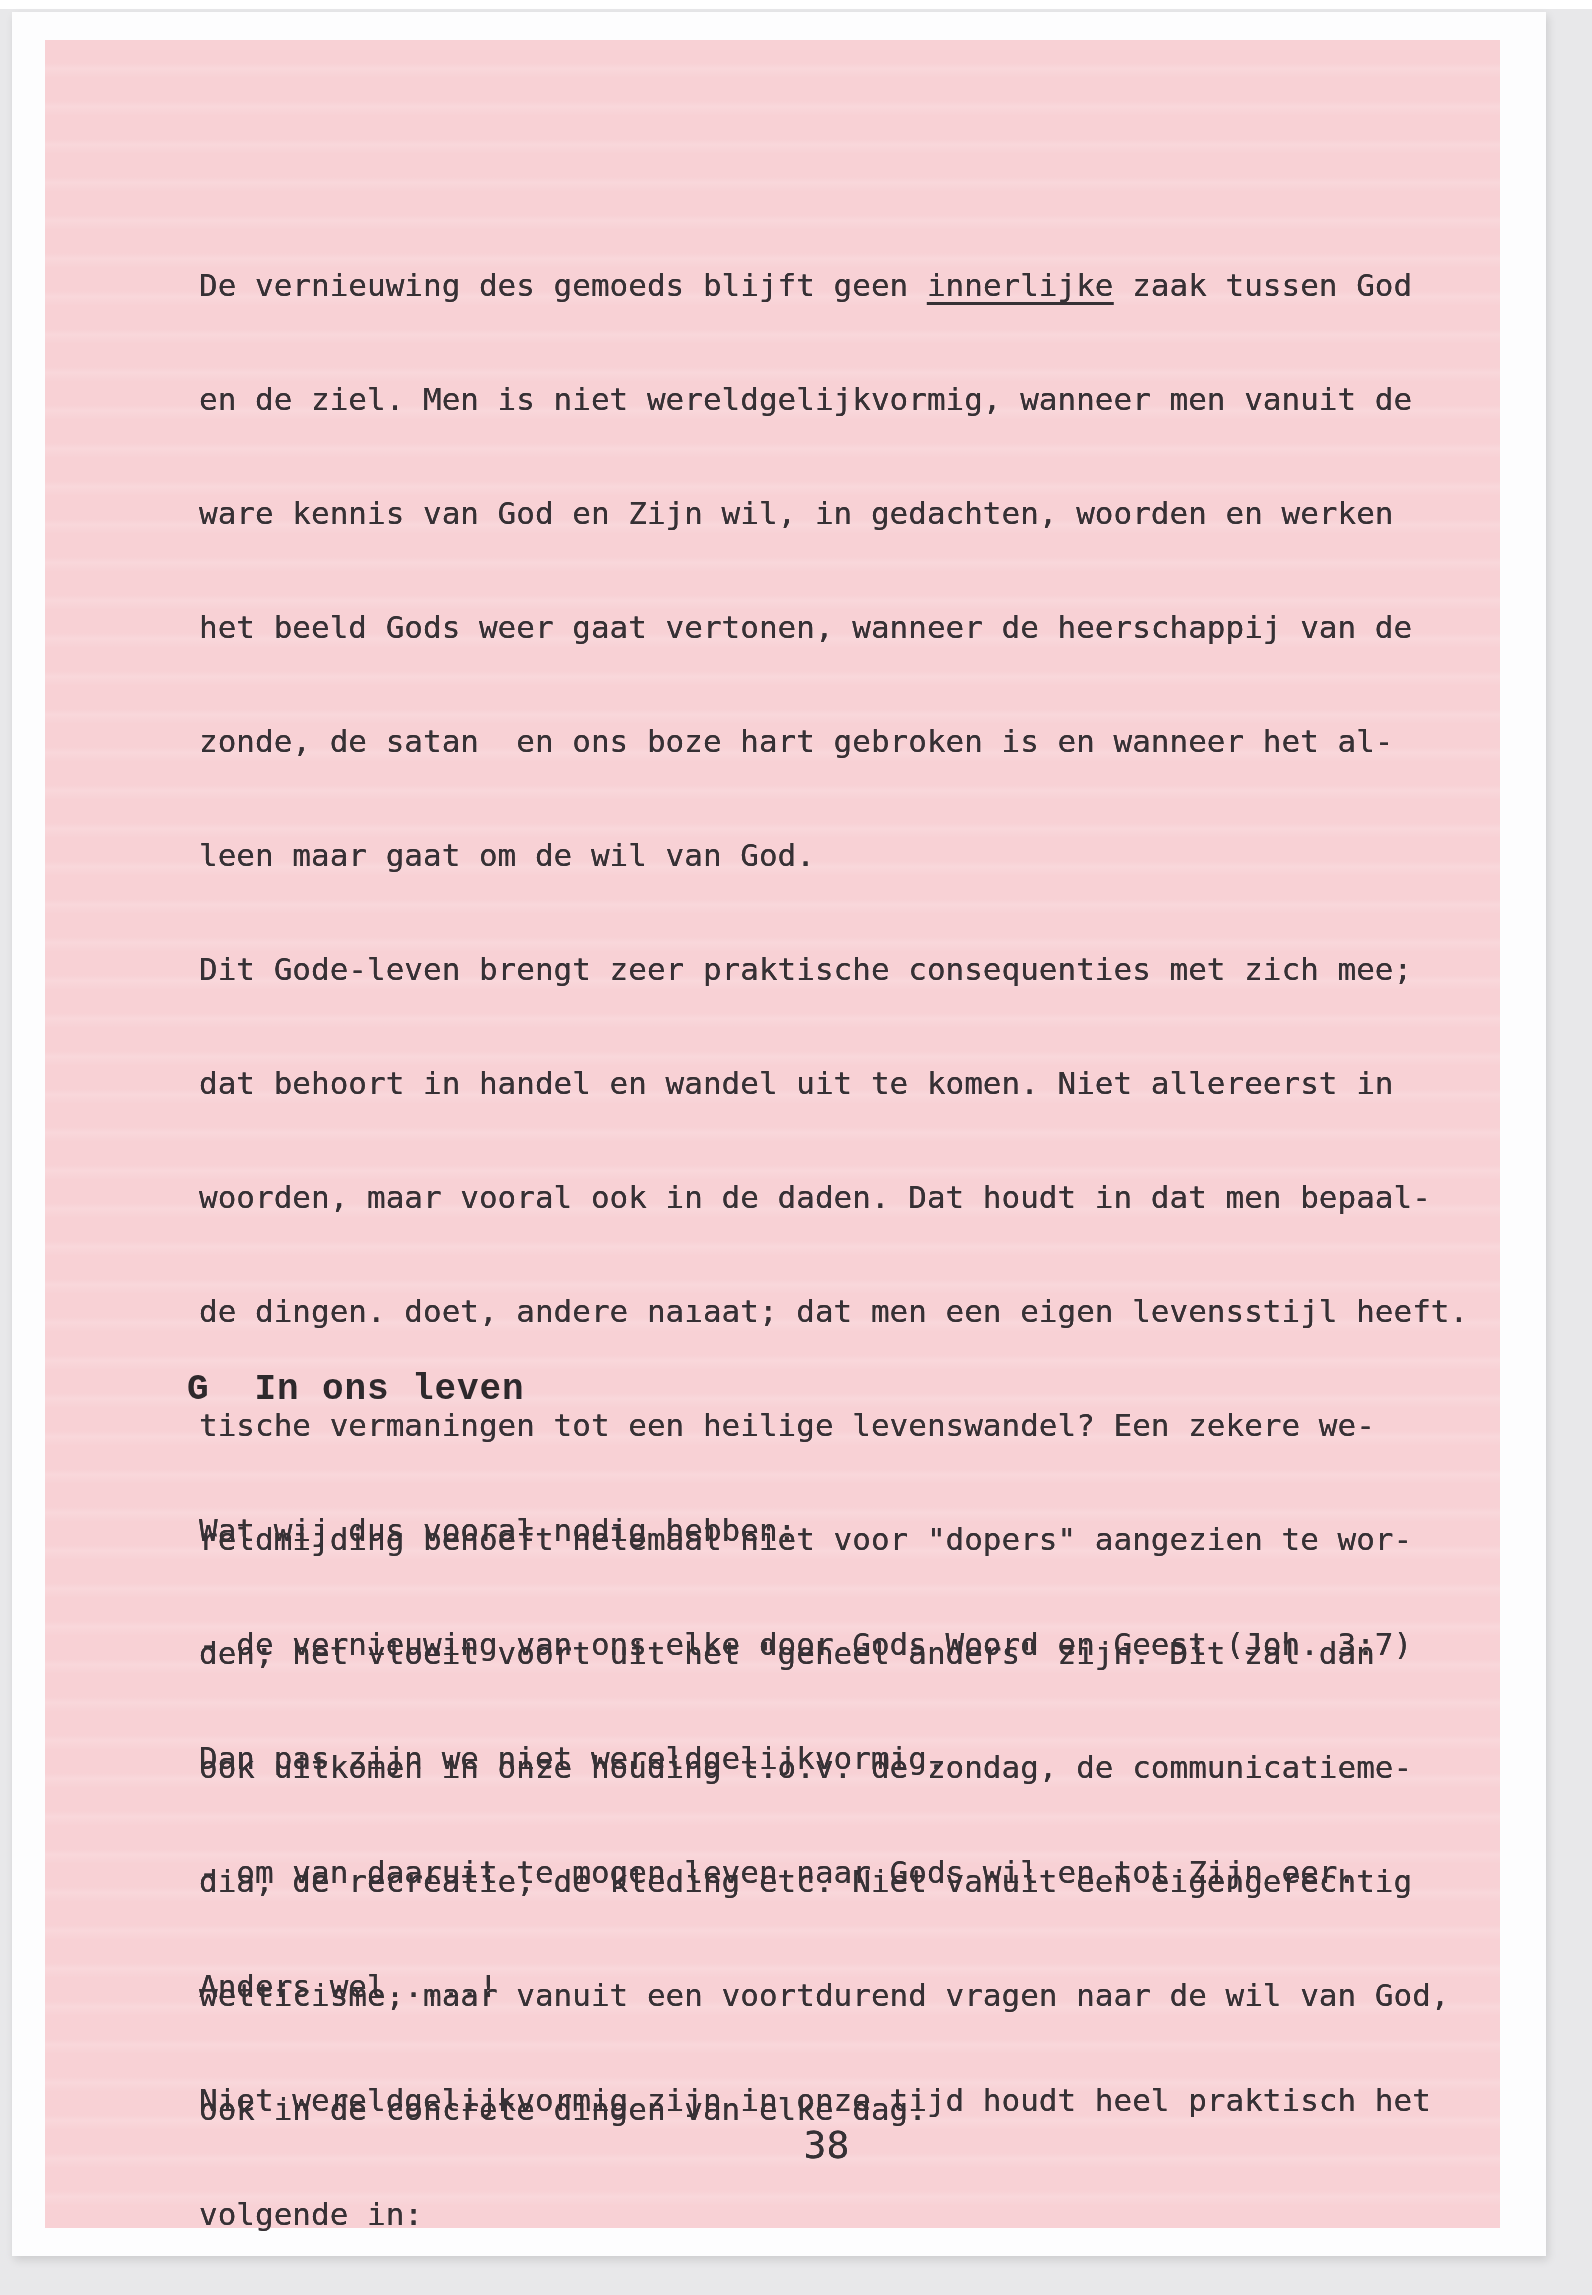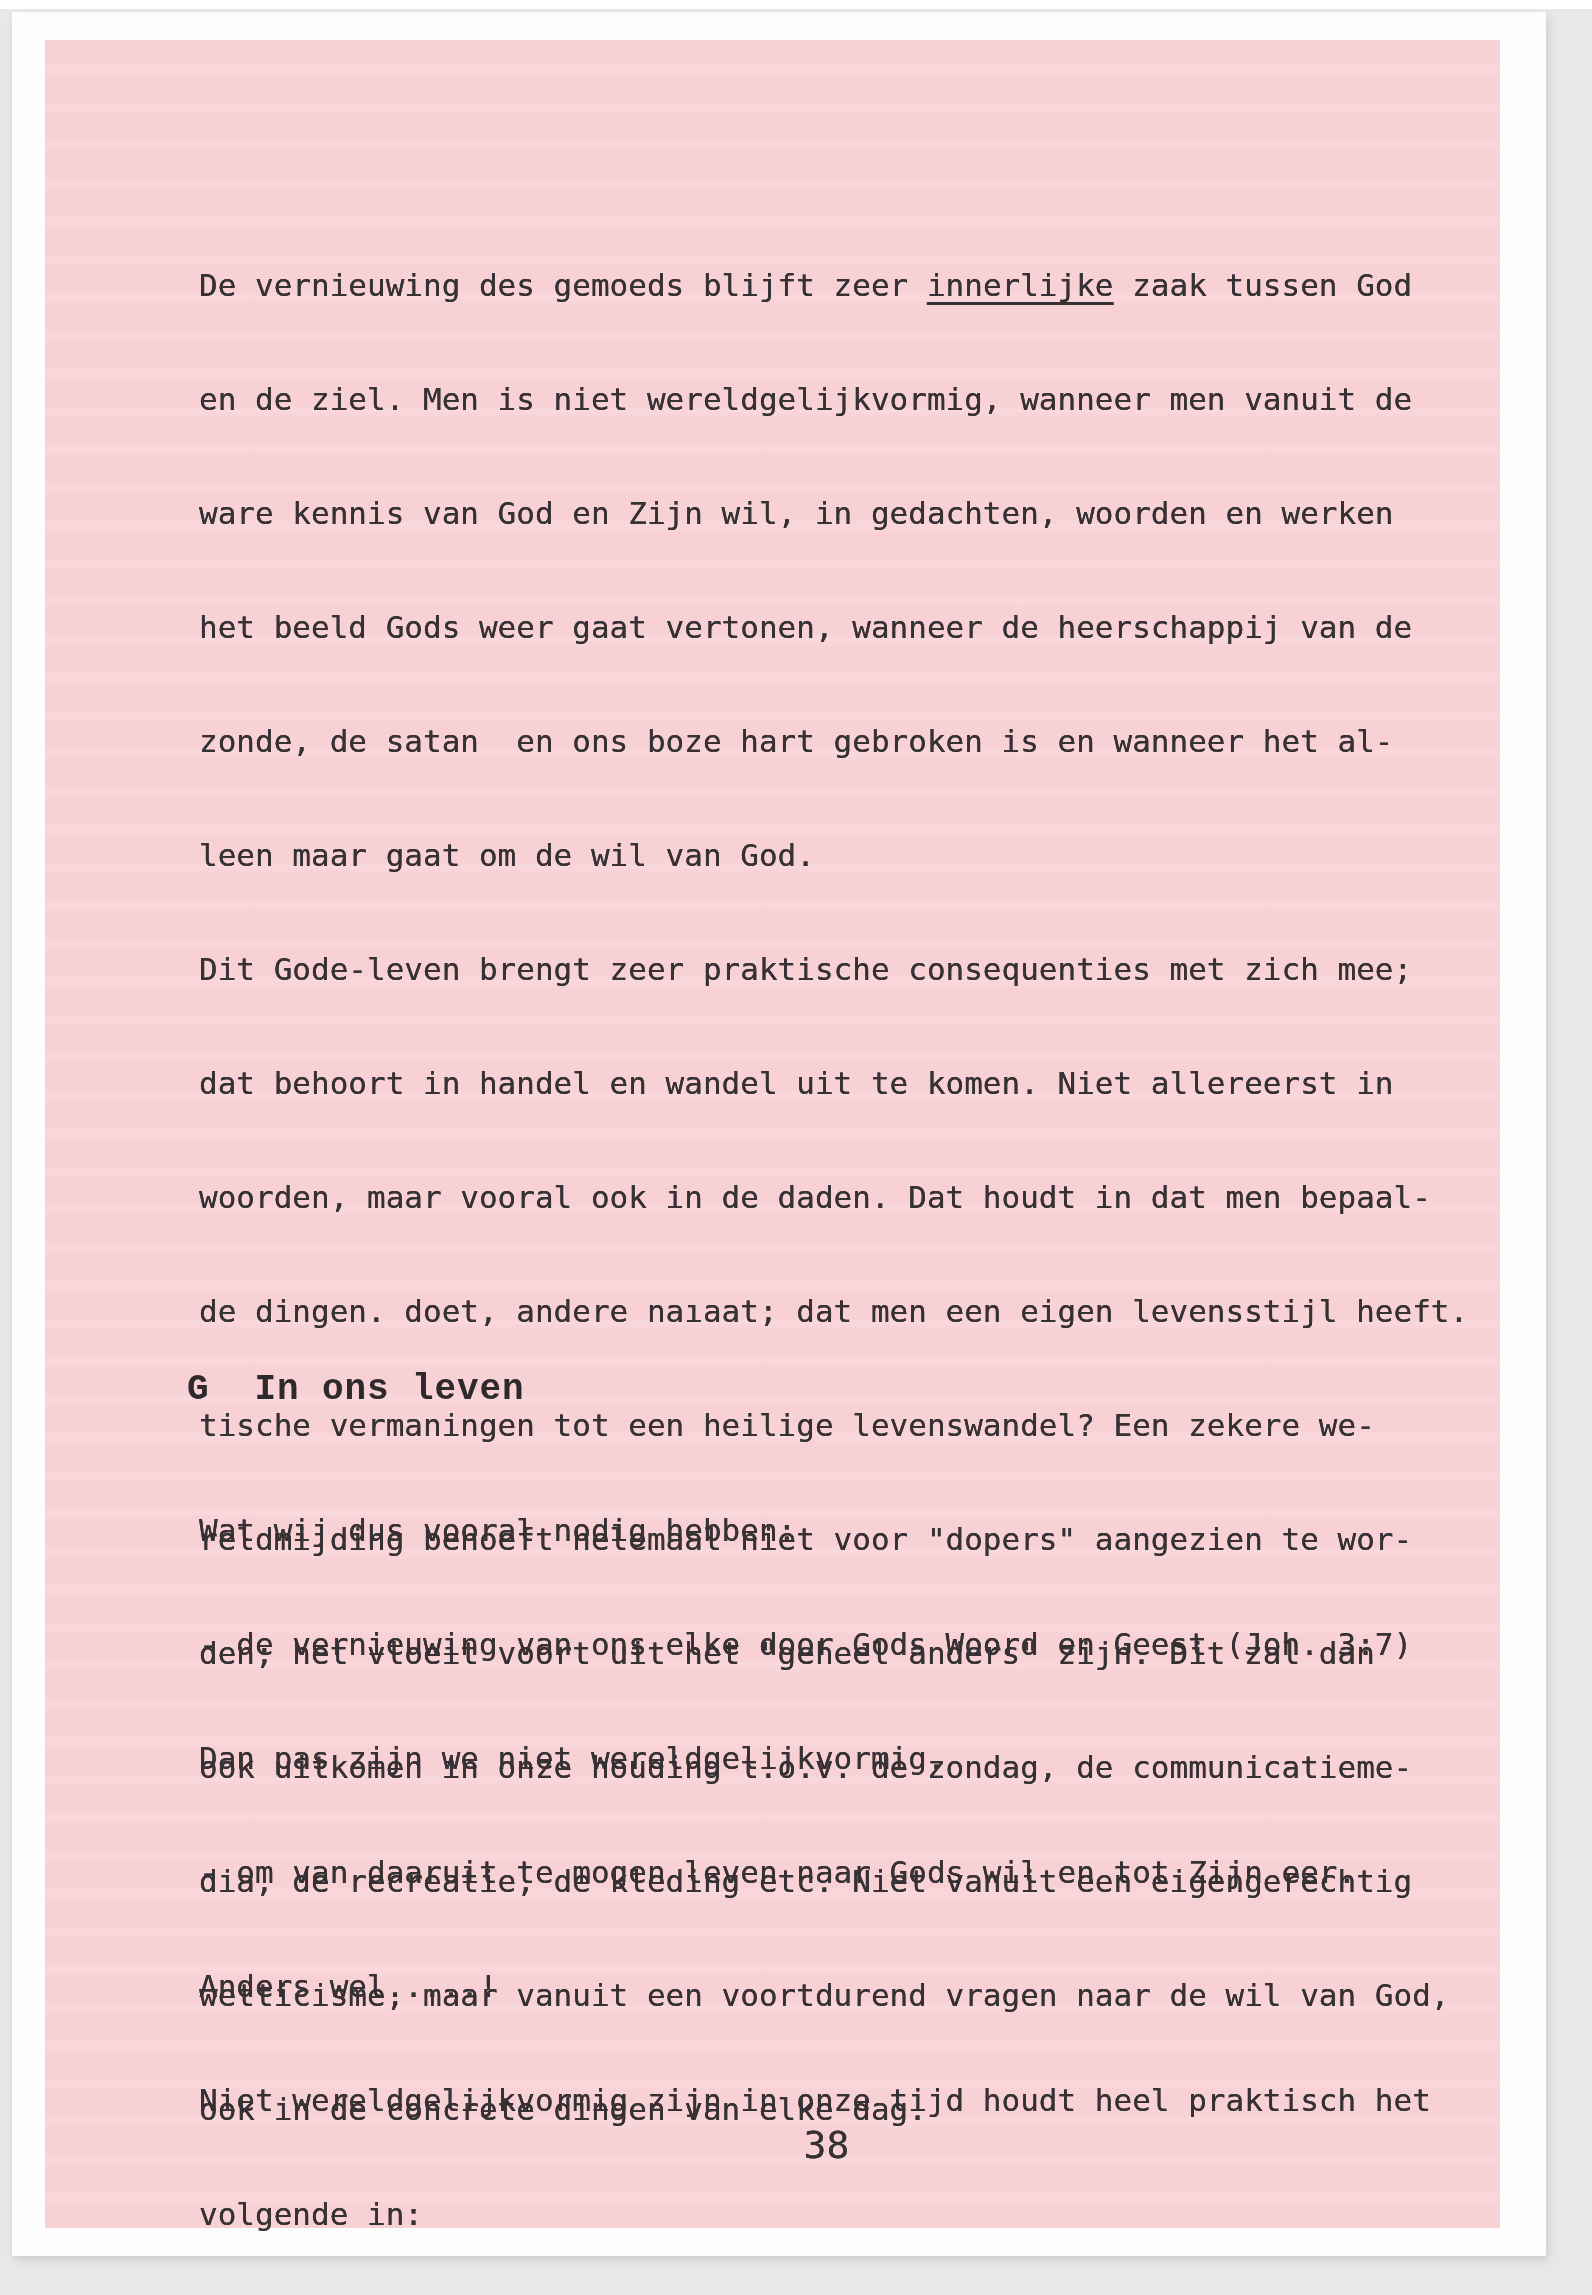--- a/index.html
+++ b/index.html
@@ -74,21 +74,21 @@
 </style>
 </head>
 <body>
 
 <div class="bed"></div>
 
 <div class="sheet">
   <div class="pink">
 
     <div class="block block1">
-      <div><span>De vernieuwing des gemoeds blijft zeer </span><span class="u">innerlijke</span><span> zaak tussen God</span></div>
+      <div><span>De vernieuwing des gemoeds blijft geen </span><span class="u">innerlijke</span><span> zaak tussen God</span></div>
       <div>en de ziel. Men is niet wereldgelijkvormig, wanneer men vanuit de</div>
       <div>ware kennis van God en Zijn wil, in gedachten, woorden en werken</div>
       <div>het beeld Gods weer gaat vertonen, wanneer de heerschappij van de</div>
       <div>zonde, de satan  en ons boze hart gebroken is en wanneer het al-</div>
       <div>leen maar gaat om de wil van God.</div>
       <div>Dit Gode-leven brengt zeer praktische consequenties met zich mee;</div>
       <div>dat behoort in handel en wandel uit te komen. Niet allereerst in</div>
       <div>woorden, maar vooral ook in de daden. Dat houdt in dat men bepaal-</div>
       <div>de dingen. doet, andere naıaat; dat men een eigen levensstijl heeft.</div>
       <div>tische vermaningen tot een heilige levenswandel? Een zekere we-</div>

